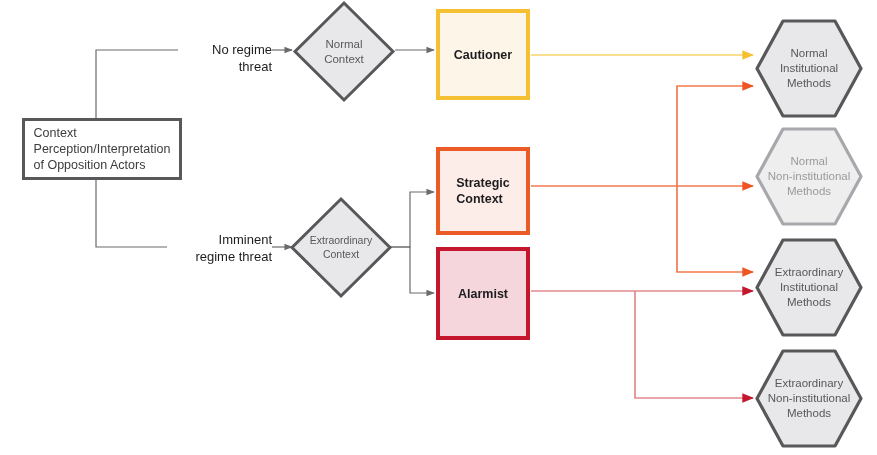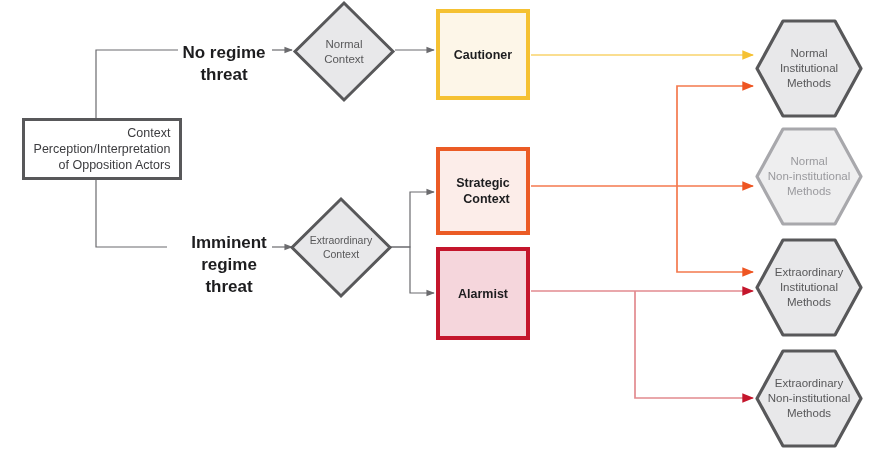--- a/index.html
+++ b/index.html
@@ -25,21 +25,21 @@
     width: 877px;
     height: 455px;
     pointer-events: none;
   }
   .node {
     position: absolute;
     box-sizing: border-box;
     display: flex;
     align-items: center;
     justify-content: center;
-    text-align: right;
+    text-align: left;
     line-height: 1.28;
   }
 
   
   .rect-root {
     border: 3px solid #58585a;
     background: #ffffff;
     color: #3c3c3f;
     font-size: 12.5px;
     font-weight: 400;
@@ -93,24 +93,24 @@
     text-align: center;
     font-size: 11.5px;
     line-height: 1.3;
     color: #58585a;
   }
   .hex-label.muted { color: #9a9a9e; }
 
   
   .edge-label {
     position: absolute;
-    font-size: 17px;
-    font-weight: 700;
+    font-size: 13px;
+    font-weight: 400;
     color: #1d1d1f;
-    text-align: center;
+    text-align: right;
     line-height: 1.3;
     white-space: pre-line;
   }
 </style>
 </head>
 <body>
 
 <div id="diagram-root">
 
   <svg id="edge-layer" width="877" height="455" viewBox="0 0 877 455">

